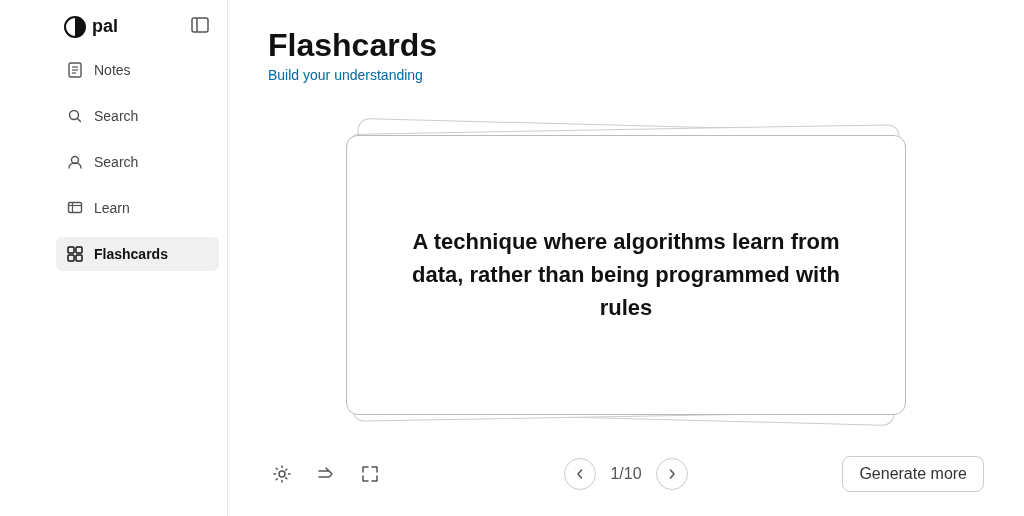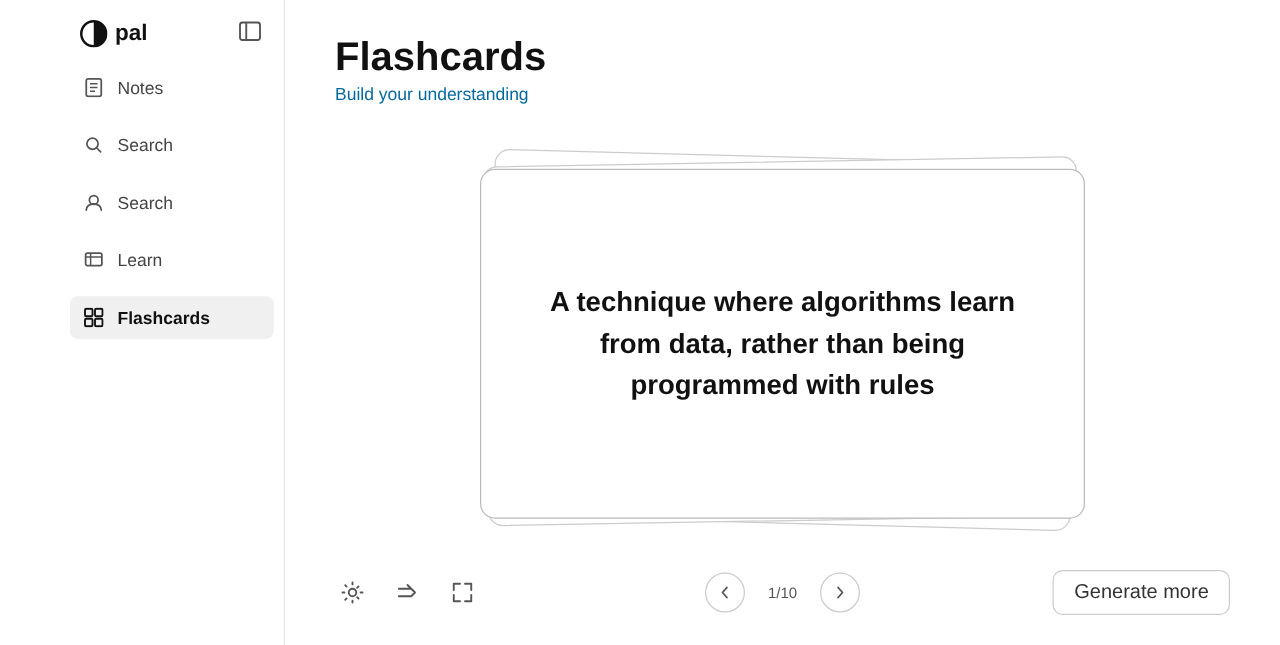--- a/index.html
+++ b/index.html
@@ -99,21 +99,21 @@
     .flashcard-container {
       flex: 1;
       display: flex;
       align-items: center;
       justify-content: center;
       position: relative;
     }
 
     .flashcard-stack {
       position: relative;
-      width: 484px;
+      width: 560px;
       height: 280px;
     }
 
     
     .flashcard-bg {
       position: absolute;
       border-radius: 12px;
       border: 1.5px solid #ccc;
       background: #fff;
     }
@@ -194,21 +194,21 @@
       background: #fff;
       cursor: pointer;
       display: flex;
       align-items: center;
       justify-content: center;
       color: #555;
       font-size: 14px;
     }
 
     .card-counter {
-      font-size: 12px;
+      font-size: 16px;
       color: #555;
       min-width: 36px;
       text-align: center;
     }
 
     .generate-btn {
       padding: 8px 16px;
       border: 1.5px solid #ccc;
       border-radius: 8px;
       background: #fff;

